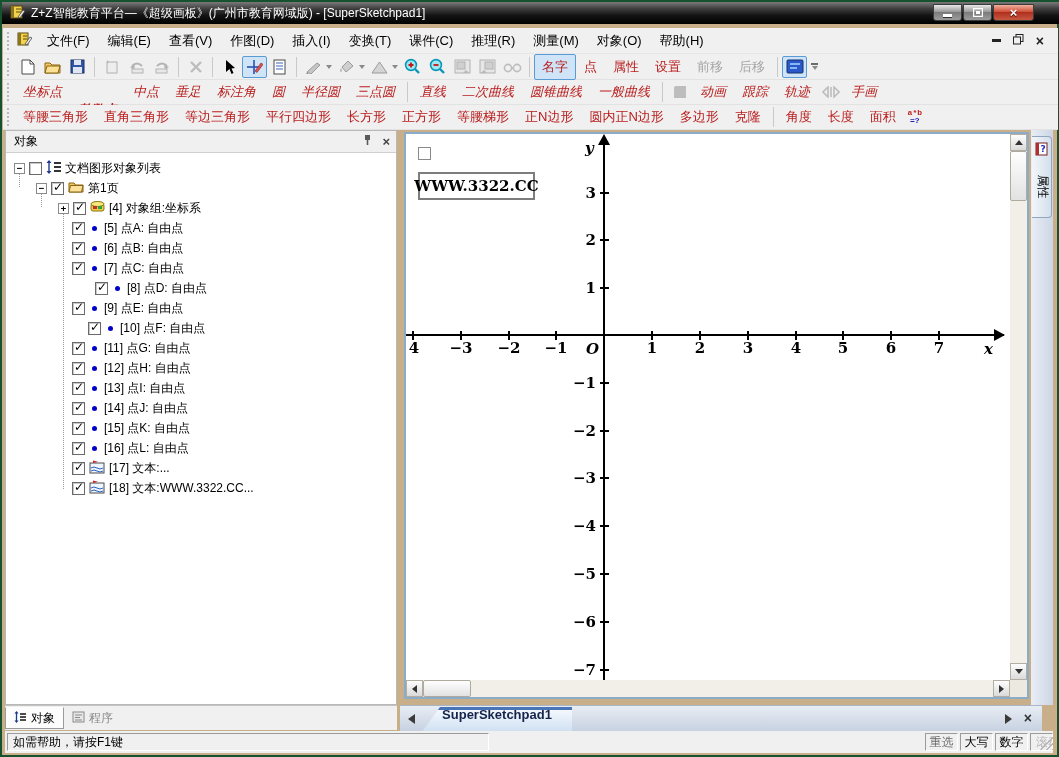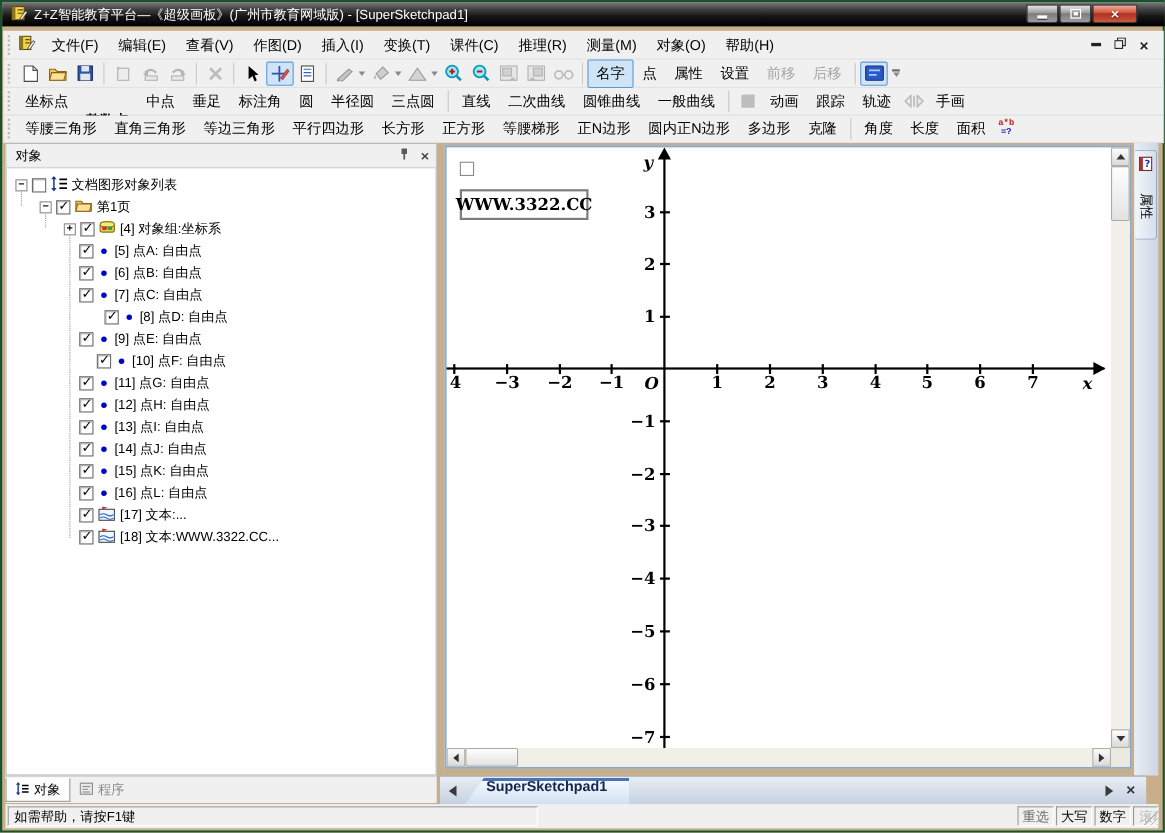--- a/index.html
+++ b/index.html
@@ -25,21 +25,21 @@
   .mdi-ctrl { position:absolute; right:14px; top:5px; display:flex; gap:12px; align-items:center; }
   .toolrow { position:absolute; left:1px; width:1055px; background:#f0f0f0; display:flex; align-items:center;
     border-bottom:1px solid #e2e2e2; }
   .grip { width:3px; height:18px; margin:0 5px 0 4px; border-left:2px dotted #b9b9b9; }
   .sep { width:1px; height:20px; background:#c9c9c9; margin:0 4px; flex:0 0 1px; }
   .ib { width:25px; height:22px; display:flex; align-items:center; justify-content:center;
     border:1px solid transparent; border-radius:2px; flex:0 0 auto; }
   .ib.sel { background:#cfe4f7; border-color:#5b9bd5; }
   .dd { width:0; height:0; border-left:3px solid transparent; border-right:3px solid transparent;
     border-top:4px solid #8a8a8a; margin:0 2px 0 0; }
-  .tbt { padding:3px 7px; font-size:13px; color:#000000; white-space:nowrap; border:1px solid transparent; border-radius:2px; }
+  .tbt { padding:3px 7px; font-size:13px; color:#b91c1c; white-space:nowrap; border:1px solid transparent; border-radius:2px; }
   .tbt.gray { color:#a6a6a6; }
   .tbt.sel { background:#cfe4f7; border-color:#5b9bd5; }
   .tbt.bold { font-weight:bold;margin-top:35px; }
   .calcicon { font:bold 8px "Liberation Mono","DejaVu Sans Mono",monospace; line-height:8px; text-align:center; }
 
   
   .panel { position:absolute; left:3px; top:128px; width:392px; height:575px; background:#fff; border:1px solid #b8b8b8; }
   .panelhdr { position:absolute; left:0; top:0; width:100%; height:22px; background:#f0f0f0;
     border-bottom:1px solid #d0d0d0; display:flex; align-items:center; font-size:12px; padding-left:8px; }
   .panelhdr .hbtns { position:absolute; right:6px; top:3px; display:flex; gap:10px; align-items:center; color:#444; }
@@ -301,21 +301,21 @@
           <line x1="4" y1="5" x2="14" y2="5" stroke="#9fd0ff" stroke-width="1.6"></line>
           <line x1="4" y1="9" x2="11" y2="9" stroke="#9fd0ff" stroke-width="1.6"></line>
         </svg>
       </span>
     <span style="margin-left:4px; display:flex; flex-direction:column; align-items:center; gap:1px;">
         <span style="width:7px;height:2px;background:#6a6a6a;"></span>
         <span class="dd" style="margin:0;"></span>
       </span>
   </div>
 
-  <div class="toolrow" style="top:78px; height:25px;">
+  <div class="toolrow" style="top:78px; height:25px;font-style:italic;">
     <span class="grip"></span>
     <span class="tbt">坐标点</span>
     <span class="tbt bold">整数点</span>
     <span class="tbt">中点</span>
     <span class="tbt">垂足</span>
     <span class="tbt">标注角</span>
     <span class="tbt">圆</span>
     <span class="tbt">半径圆</span>
     <span class="tbt">三点圆</span>
     <span class="sep"></span>

